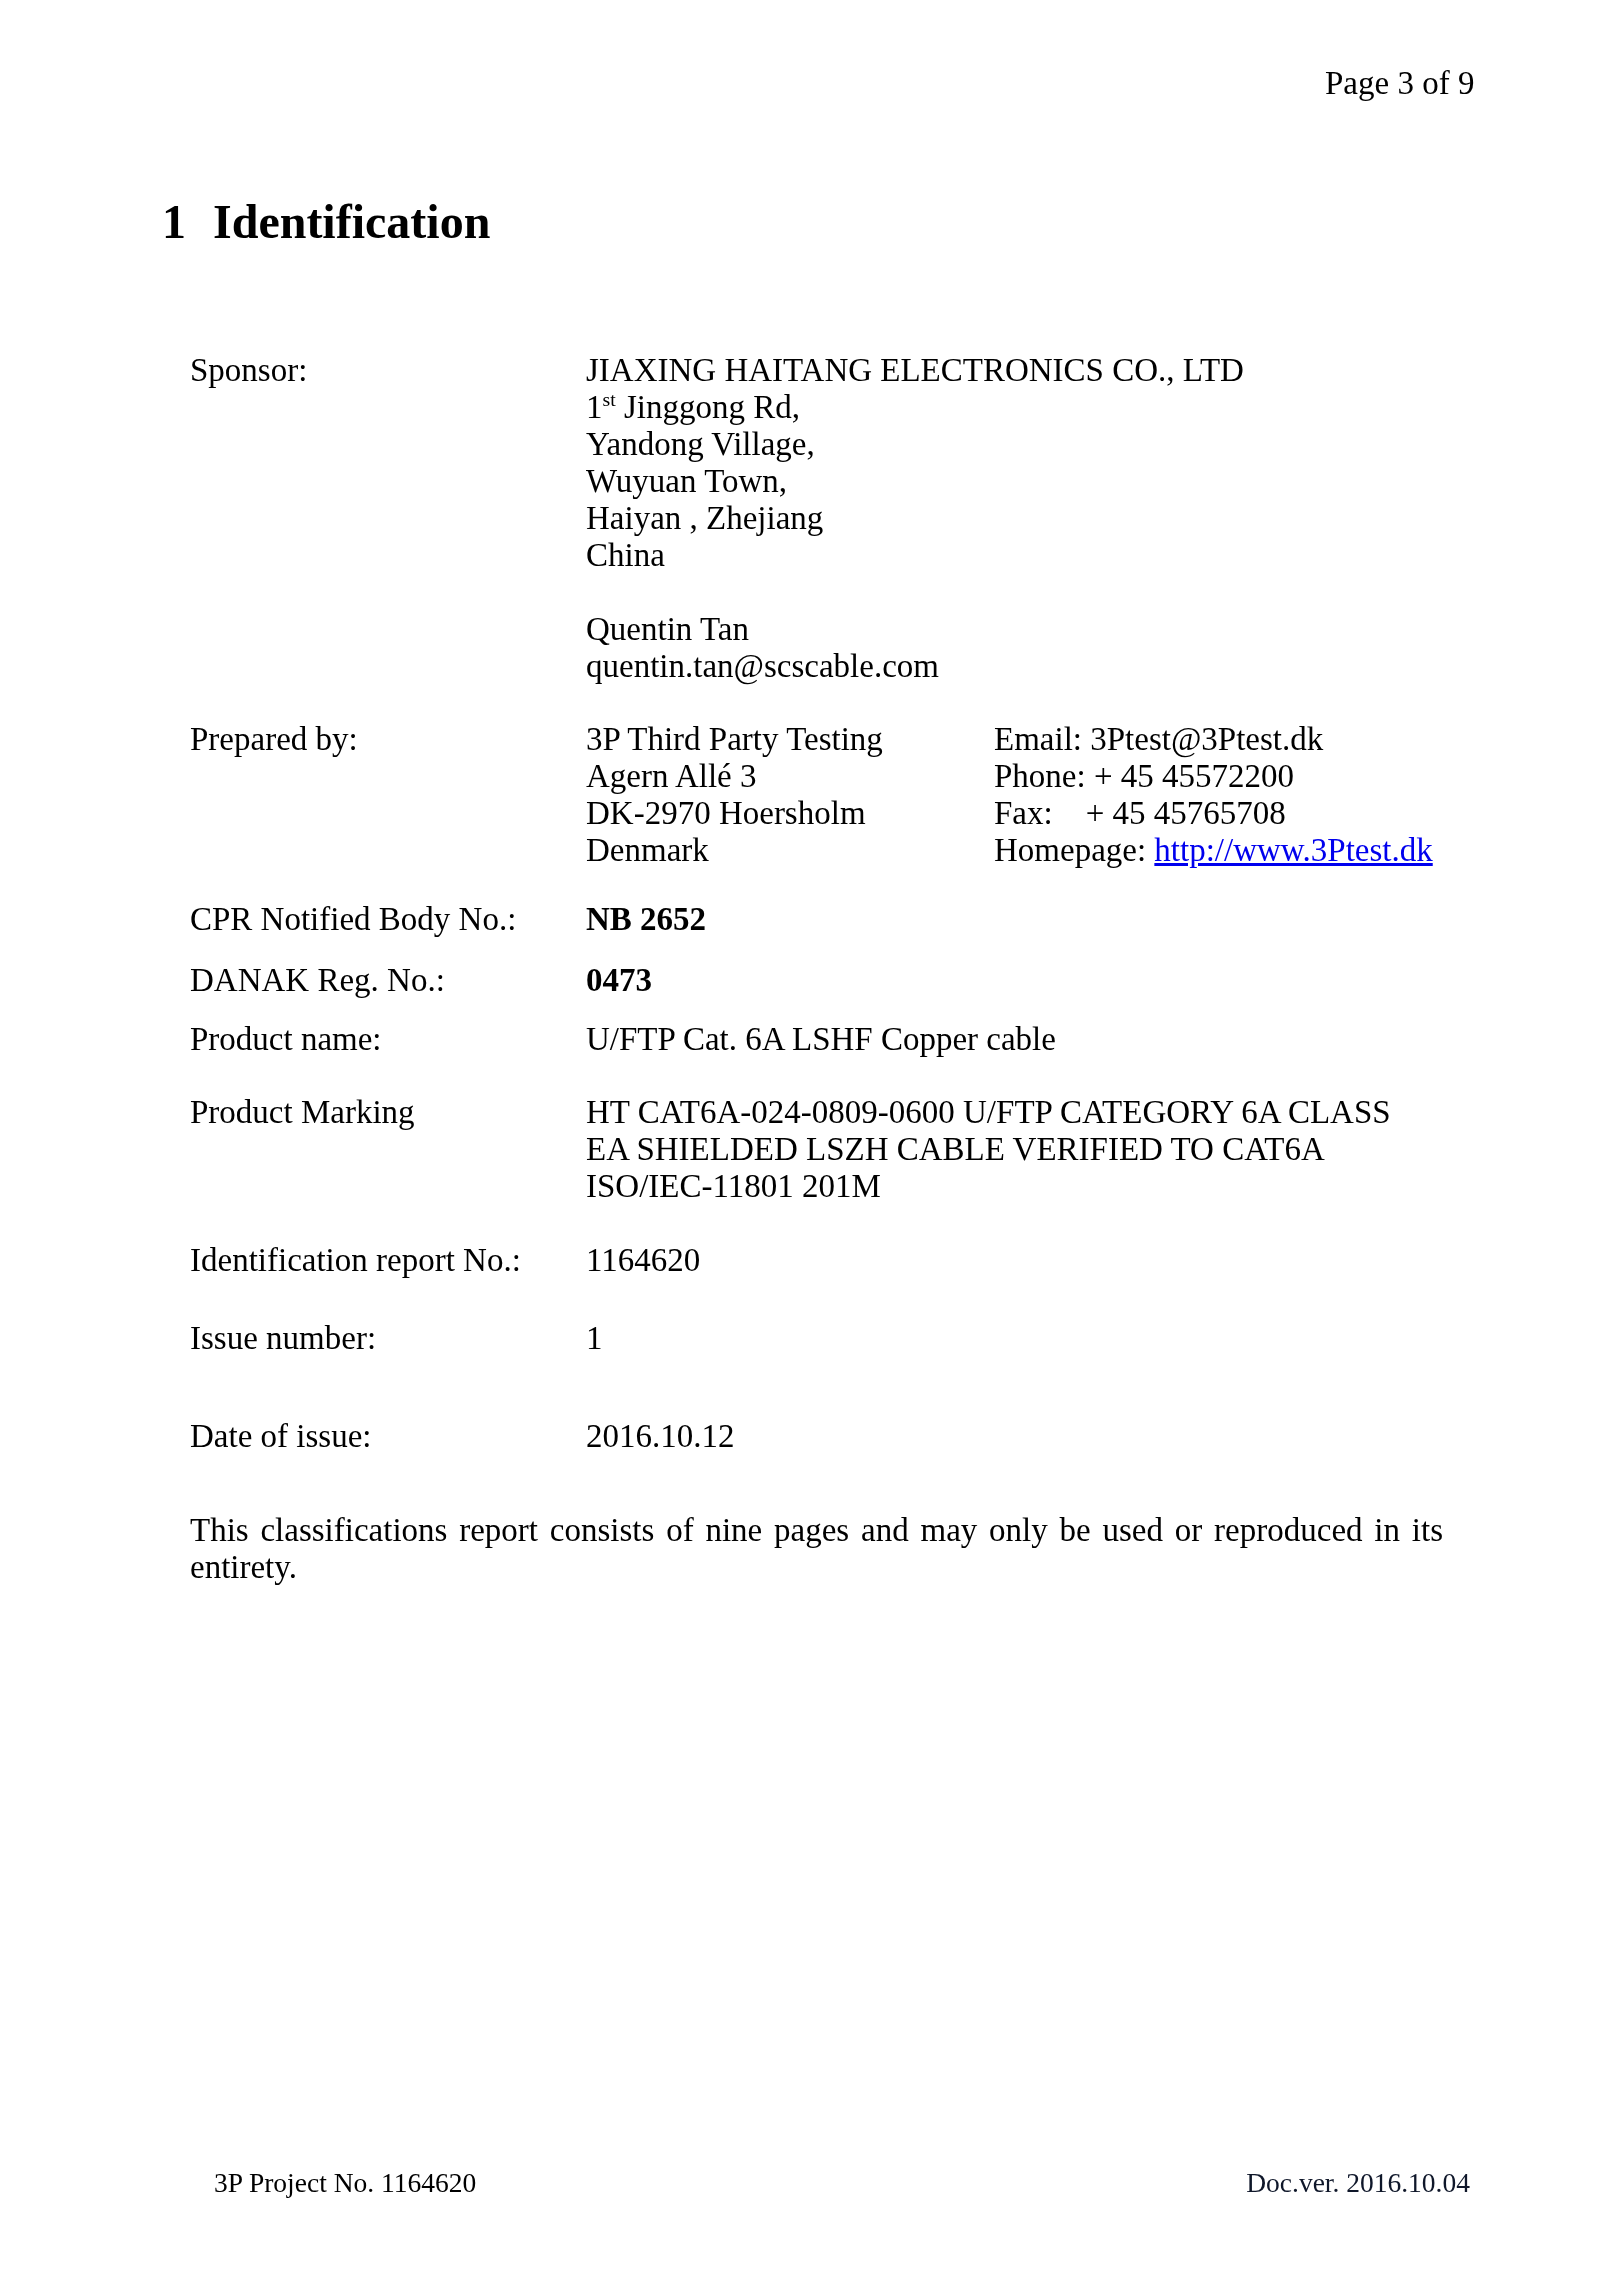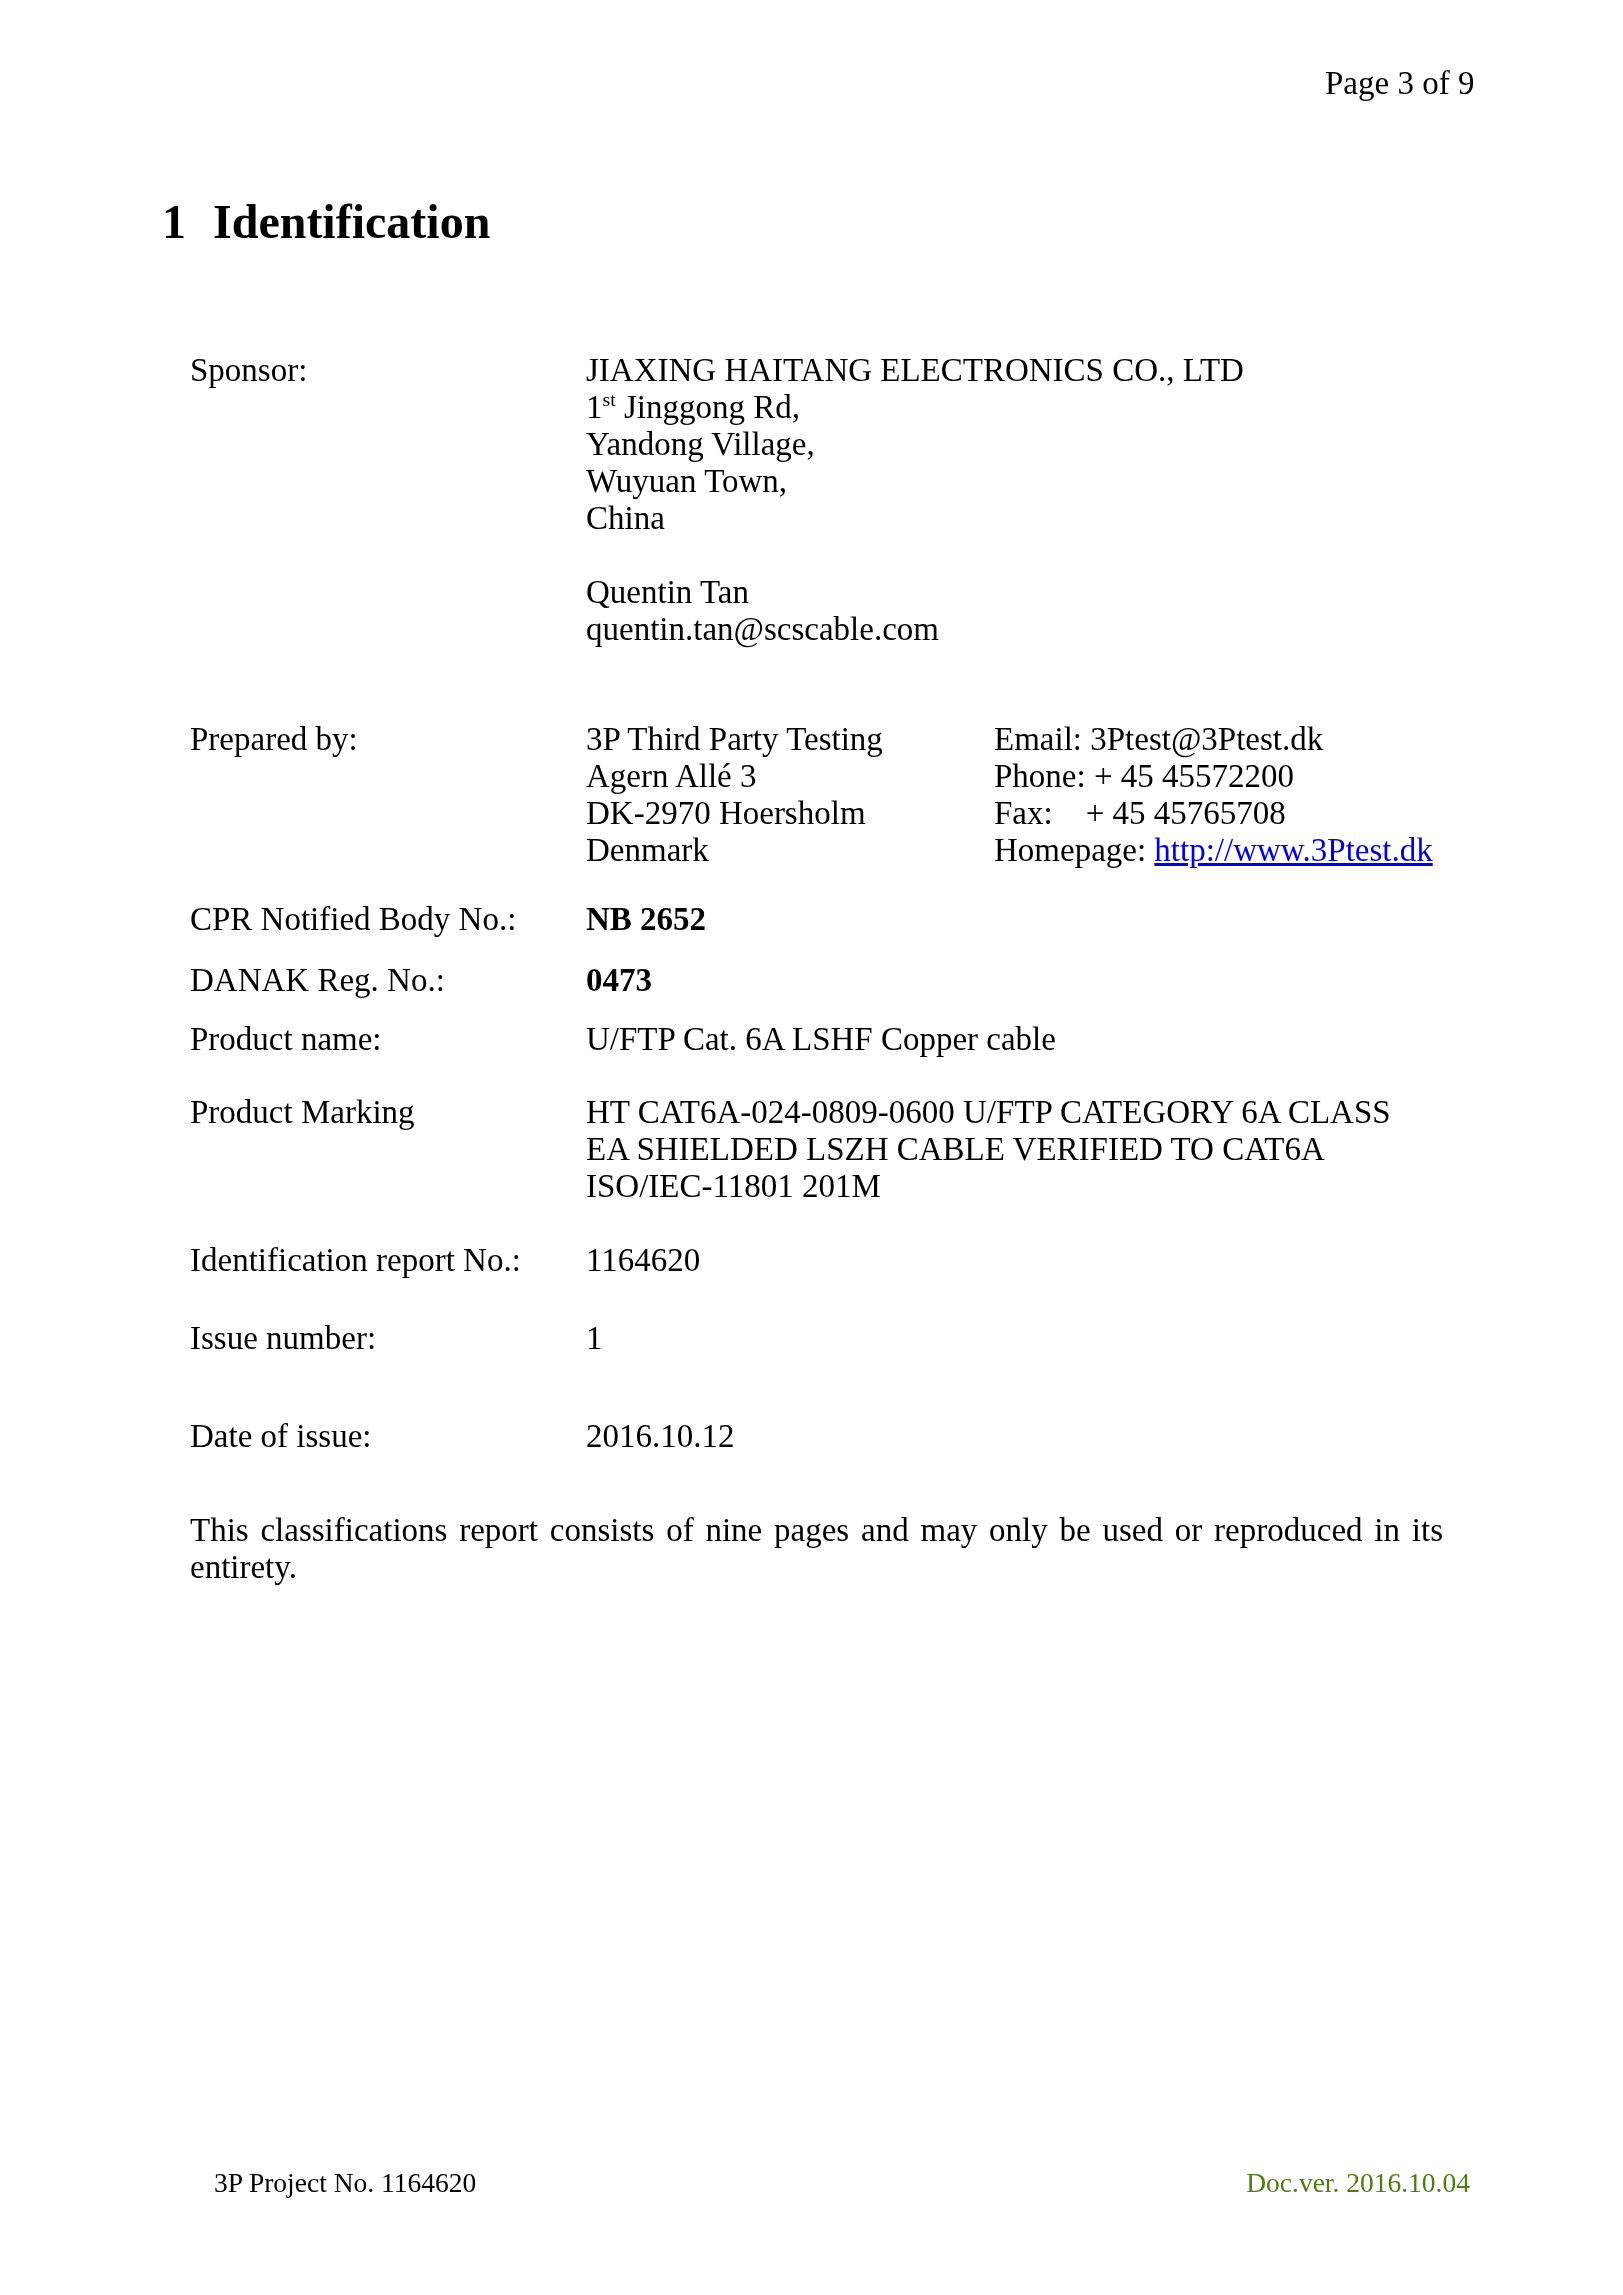--- a/index.html
+++ b/index.html
@@ -27,21 +27,21 @@
   .val-col{flex:0 0 auto;}
   .col1{width:408px;flex:0 0 408px;}
   .pre{white-space:pre;}
   .bold{font-weight:bold;}
   sup{font-size:60%;line-height:0;vertical-align:super;}
   .contact-block{margin-top:37px;}
   a.link{color:#0000ee;text-decoration:underline;}
   .note{top:1512px;left:190px;width:1253px;}
   .justify-line{text-align:justify;text-align-last:justify;}
   .footer-left{top:2167px;left:214px;font-size:27.5px;line-height:31px;}
-  .footer-right{top:2167px;right:153px;font-size:27.5px;line-height:31px;color:#4d7c0f;}
+  .footer-right{top:2167px;right:153px;font-size:27.5px;line-height:31px;color:#0f172a;}
   .marking-lines div{white-space:pre;}
 </style>
 </head>
 <body>
 
 <div class="page">
 
   <div class="abs page-number">Page 3 of 9</div>
 
   <div class="abs heading">
@@ -49,20 +49,21 @@
     <span>Identification</span>
   </div>
 
   <div class="abs row" style="top:352px;">
     <div class="row-label">Sponsor:</div>
     <div class="val-col">
       <div>JIAXING HAITANG ELECTRONICS CO., LTD</div>
       <div><span>1</span><sup>st</sup><span class="pre"> Jinggong Rd,</span></div>
       <div>Yandong Village,</div>
       <div>Wuyuan Town,</div>
+      <div>Haiyan , Zhejiang</div>
       <div>China</div>
       <div class="contact-block">
         <div>Quentin Tan</div>
         <div>quentin.tan@scscable.com</div>
       </div>
     </div>
   </div>
 
   <div class="abs row" style="top:721px;">
     <div class="row-label">Prepared by:</div>

